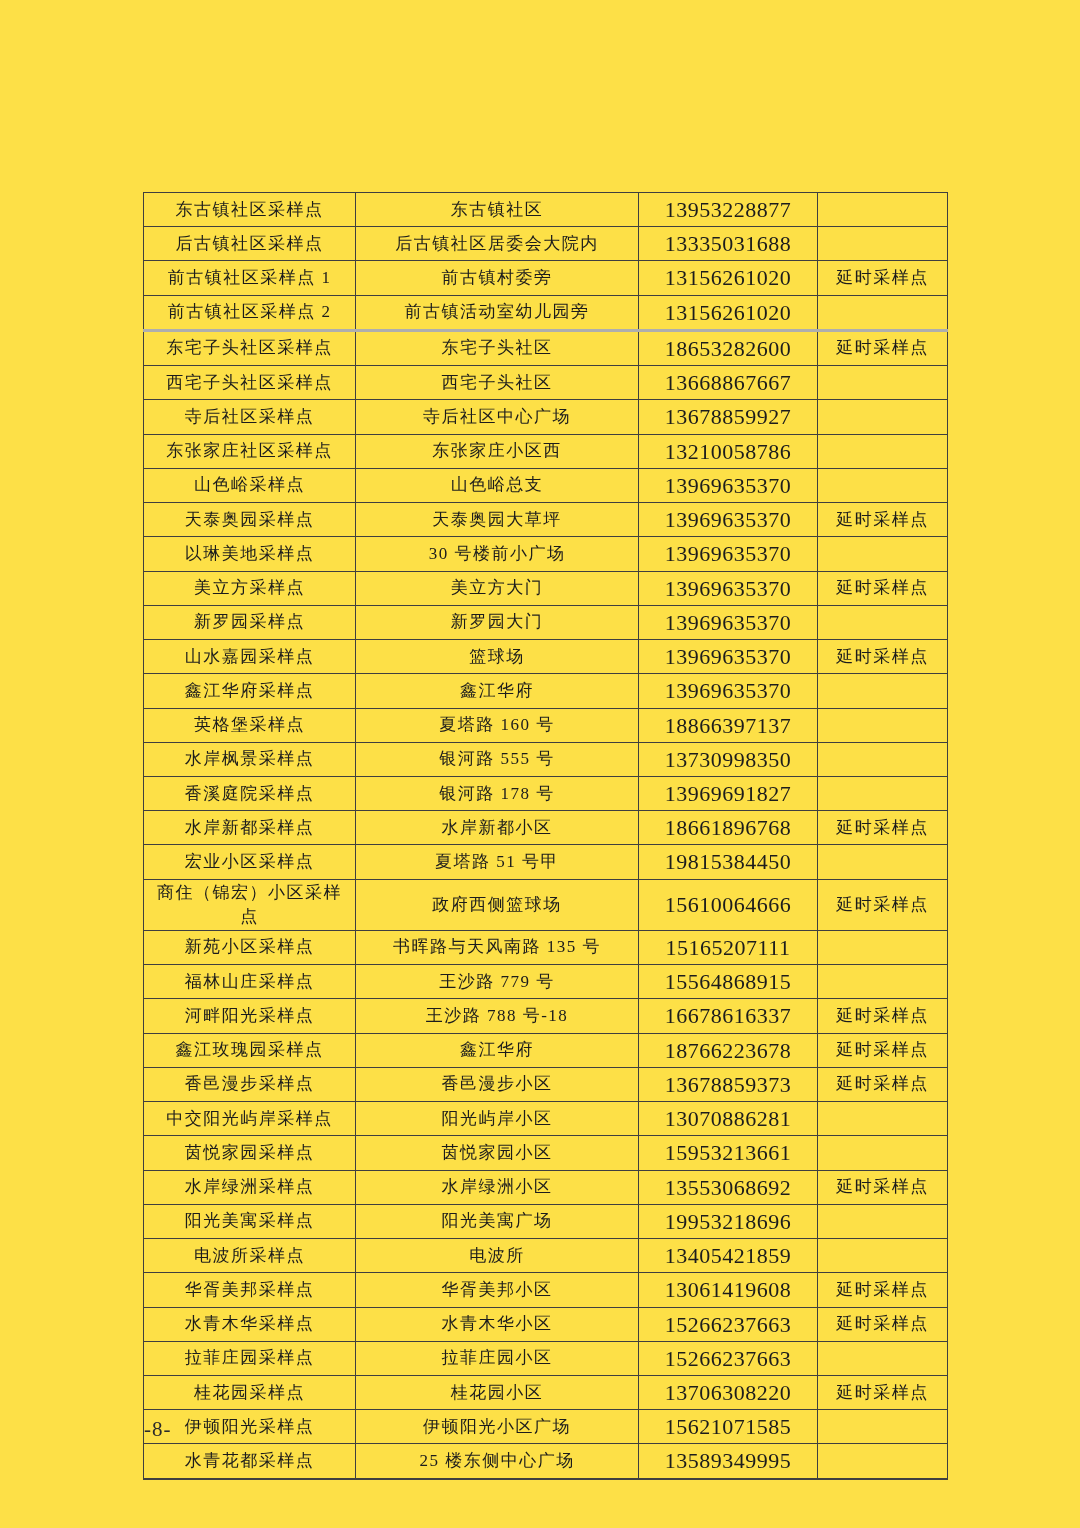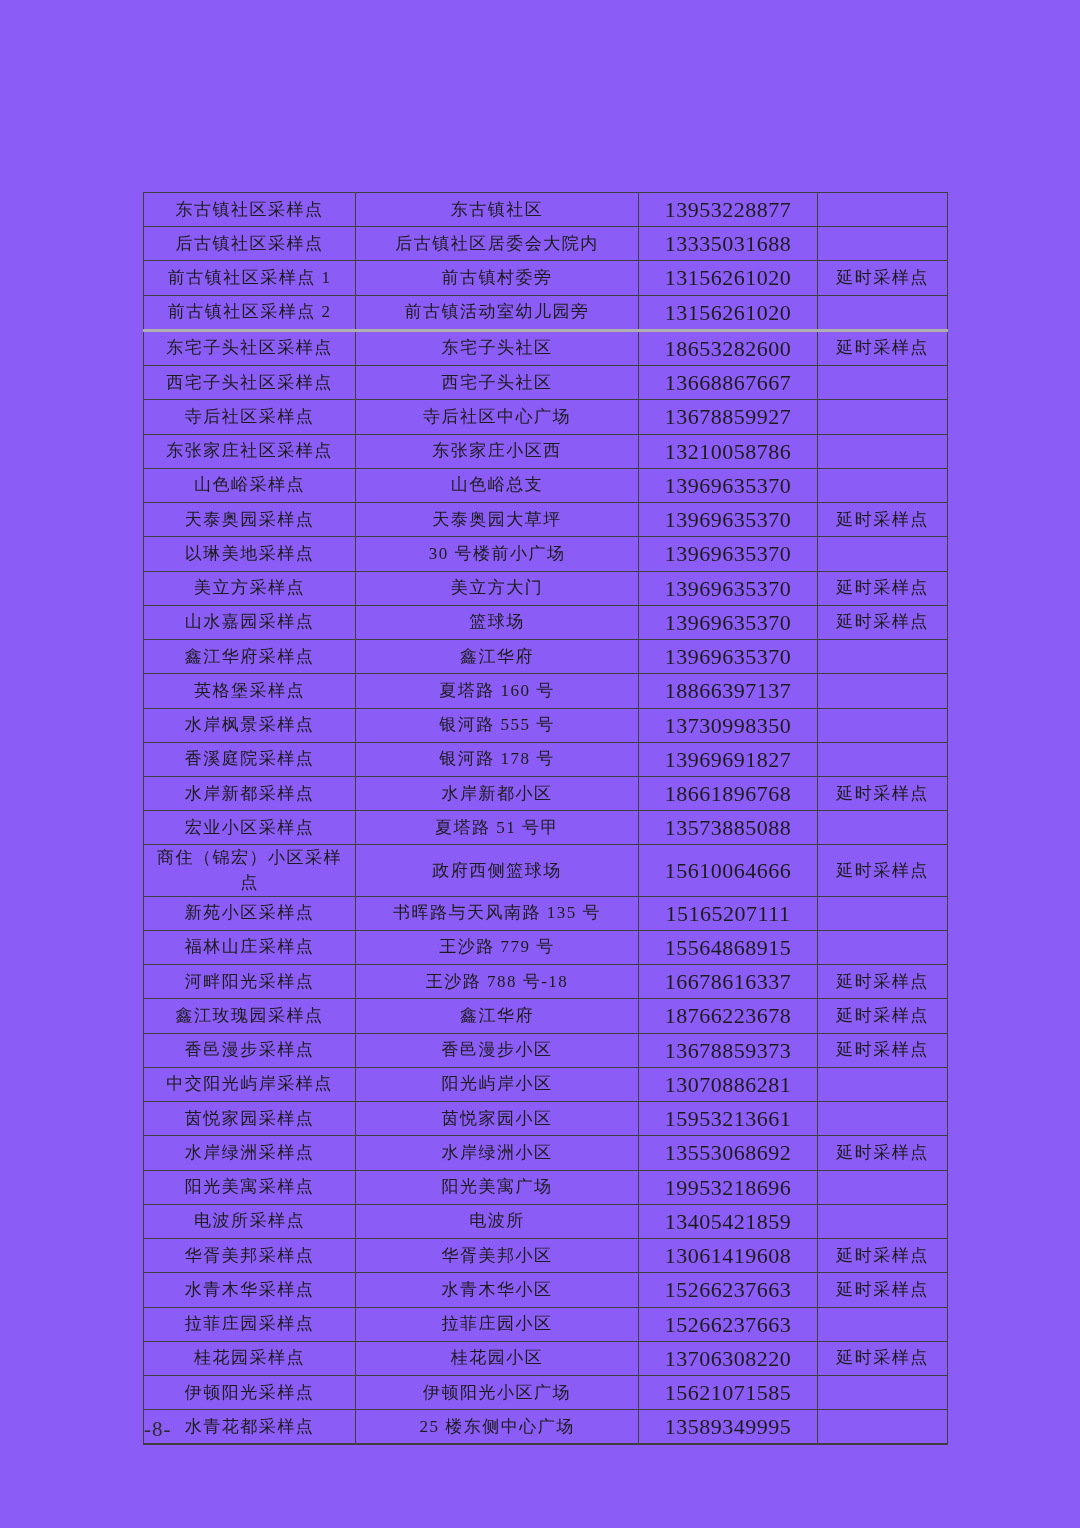--- a/index.html
+++ b/index.html
@@ -9,21 +9,21 @@
   }
   body {
     width: 1080px;
     height: 1528px;
     position: relative;
     font-family: "Liberation Serif", "DejaVu Serif", serif;
   }
   .page {
     position: absolute;
     inset: 0;
-    background: #8b5cf6;
+    background: #fde047;
   }
   table.sampling-table {
     position: absolute;
     left: 143px;
     top: 192px;
     width: 804px;
     height: 1138px;
     border-collapse: collapse;
     table-layout: fixed;
     border: 1px solid #3f3f3f;
@@ -139,20 +139,26 @@
           <td data-name="cell-phone">13969635370</td>
           <td data-name="cell-note"></td>
         </tr>
         <tr data-name="table-row">
           <td data-name="cell-point-name">美立方采样点</td>
           <td data-name="cell-location">美立方大门</td>
           <td data-name="cell-phone">13969635370</td>
           <td data-name="cell-note">延时采样点</td>
         </tr>
         <tr data-name="table-row">
+          <td data-name="cell-point-name">新罗园采样点</td>
+          <td data-name="cell-location">新罗园大门</td>
+          <td data-name="cell-phone">13969635370</td>
+          <td data-name="cell-note"></td>
+        </tr>
+        <tr data-name="table-row">
           <td data-name="cell-point-name">山水嘉园采样点</td>
           <td data-name="cell-location">篮球场</td>
           <td data-name="cell-phone">13969635370</td>
           <td data-name="cell-note">延时采样点</td>
         </tr>
         <tr data-name="table-row">
           <td data-name="cell-point-name">鑫江华府采样点</td>
           <td data-name="cell-location">鑫江华府</td>
           <td data-name="cell-phone">13969635370</td>
           <td data-name="cell-note"></td>
@@ -177,21 +183,21 @@
         </tr>
         <tr data-name="table-row">
           <td data-name="cell-point-name">水岸新都采样点</td>
           <td data-name="cell-location">水岸新都小区</td>
           <td data-name="cell-phone">18661896768</td>
           <td data-name="cell-note">延时采样点</td>
         </tr>
         <tr data-name="table-row">
           <td data-name="cell-point-name">宏业小区采样点</td>
           <td data-name="cell-location">夏塔路 51 号甲</td>
-          <td data-name="cell-phone">13573885088</td>
+          <td data-name="cell-phone">19815384450</td>
           <td data-name="cell-note"></td>
         </tr>
         <tr data-name="table-row">
           <td data-name="cell-point-name">商住（锦宏）小区采样点</td>
           <td data-name="cell-location">政府西侧篮球场</td>
           <td data-name="cell-phone">15610064666</td>
           <td data-name="cell-note">延时采样点</td>
         </tr>
         <tr data-name="table-row">
           <td data-name="cell-point-name">新苑小区采样点</td>

